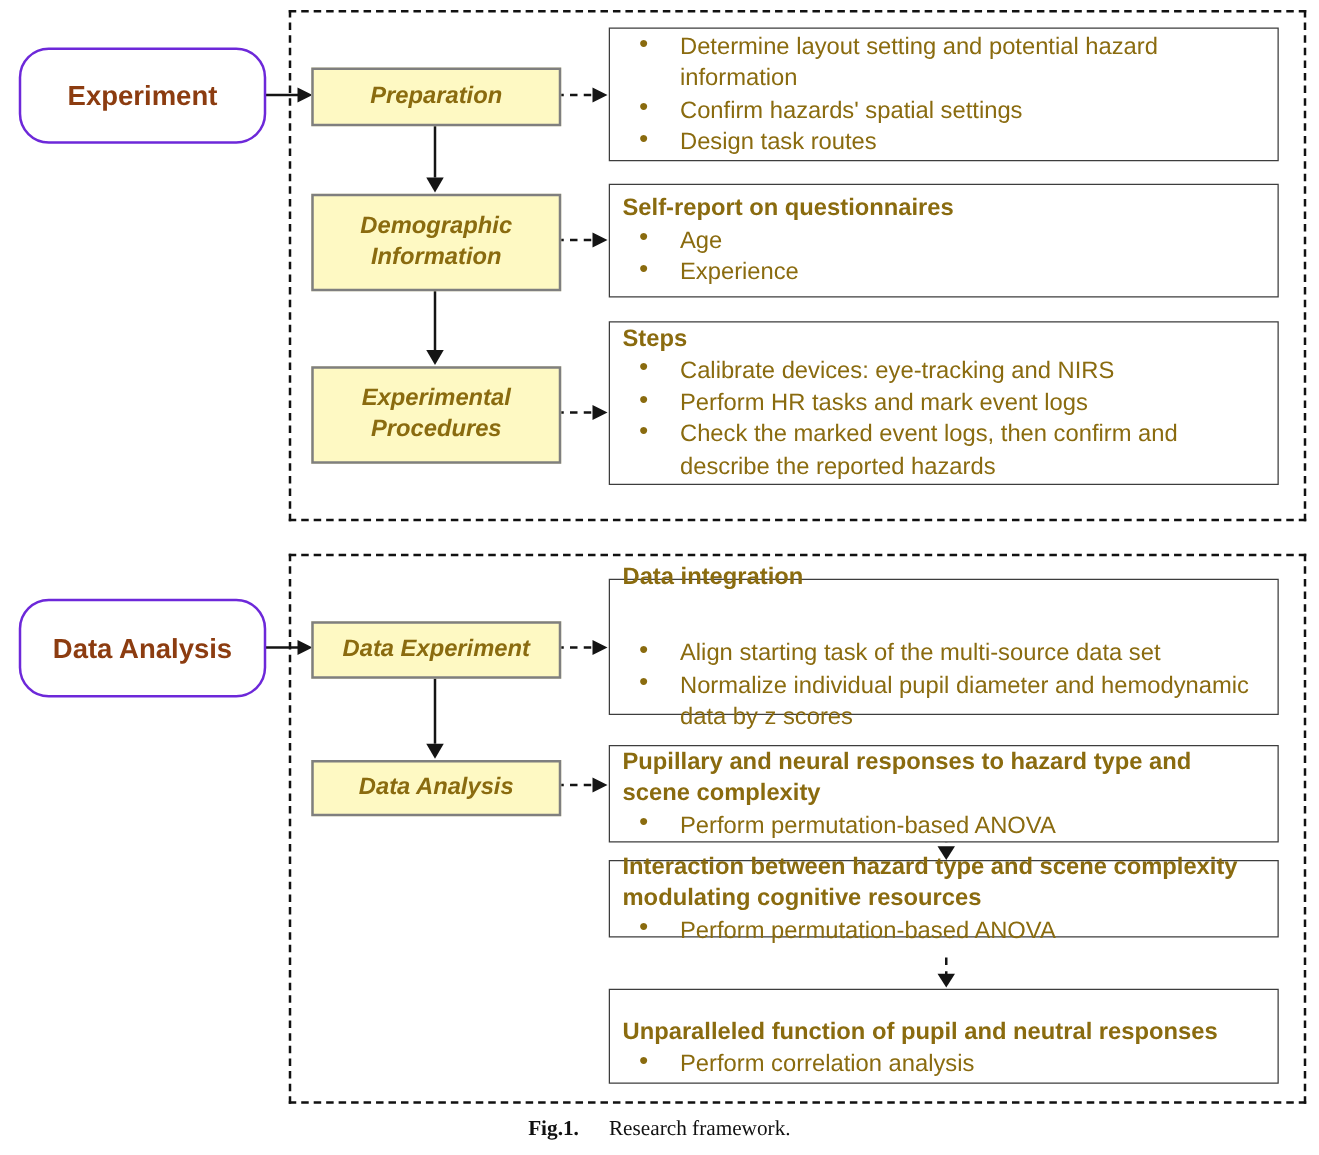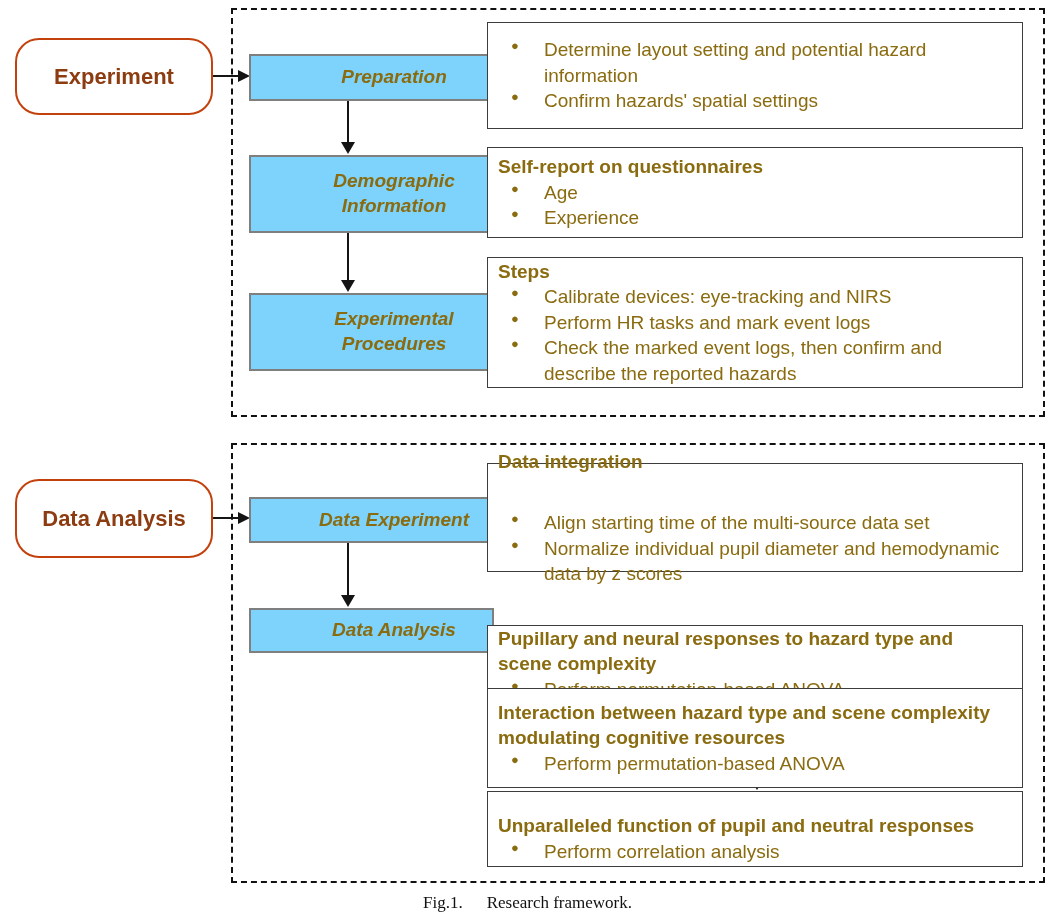--- a/index.html
+++ b/index.html
@@ -20,47 +20,46 @@
   .dashed-frame {
     position: absolute;
     border: 2px dashed #111111;
     background: transparent;
   }
   .frame-top    { left: 231px; top: 8px;   width: 810px; height: 405px; }
   .frame-bottom { left: 231px; top: 443px; width: 810px; height: 436px; }
 
   .rounded-stage {
     position: absolute;
-    border: 2px solid #c2410c;
+    border: 2px solid #6d28d9;
     border-radius: 24px;
     background: #ffffff;
     display: flex;
     align-items: center;
     justify-content: center;
     font-weight: bold;
     font-size: 22px;
     color: var(--brown, #8c3c10);
   }
   .stage-experiment    { left: 15px; top: 38px;  width: 194px; height: 73px; }
   .stage-data-analysis { left: 15px; top: 479px; width: 194px; height: 75px; }
 
   .step-box {
     position: absolute;
     border: 2px solid var(--stage_border, #7f7f7f);
-    background: #7dd3fc;
+    background: #fef9c3;
     display: flex;
     align-items: center;
     justify-content: center;
     text-align: center;
     font-weight: bold;
     font-style: italic;
     font-size: 19px;
     line-height: 1.3;
     color: var(--olive, #8a6b0f);
-    padding-left: 45px;
   }
   .step-preparation   { left: 249px; top: 54px;  width: 196px; height: 43px; }
   .step-demographic   { left: 249px; top: 155px; width: 196px; height: 74px; }
   .step-experimental  { left: 249px; top: 293px; width: 196px; height: 74px; }
   .step-data-prep     { left: 249px; top: 497px; width: 196px; height: 42px; }
   .step-data-analysis { left: 249px; top: 608px; width: 196px; height: 41px; }
 
   .detail-box {
     position: absolute;
     border: 1.5px solid #3d3d3d;
@@ -71,22 +70,22 @@
     line-height: 1.34;
     padding: 2px 10px;
     display: flex;
     flex-direction: column;
     justify-content: center;
   }
   .detail-1 { left: 487px; top: 22px;  width: 536px; height: 107px; }
   .detail-2 { left: 487px; top: 147px; width: 536px; height: 91px; }
   .detail-3 { left: 487px; top: 257px; width: 536px; height: 131px; }
   .detail-4 { left: 487px; top: 463px; width: 536px; height: 109px; gap: 36px; }
-  .detail-5 { left: 487px; top: 625px; width: 536px; height: 78px; }
-  .detail-6 { left: 487px; top: 688px; width: 536px; height: 100px; }
+  .detail-5 { left: 487px; top: 596px; width: 536px; height: 78px; }
+  .detail-6 { left: 487px; top: 688px; width: 536px; height: 62px; }
   .detail-7 { left: 487px; top: 791px; width: 536px; height: 76px; justify-content: flex-end; }
 
   .detail-heading { font-weight: bold; }
   ul.bullets {
     margin: 0; padding: 0;
     list-style: none;
   }
   ul.bullets li {
     position: relative;
     padding-left: 46px;
@@ -102,21 +101,21 @@
 
   .caption {
     position: absolute;
     left: 0; top: 893px;
     width: 1055px;
     text-align: center;
     font-family: "Liberation Serif", serif;
     font-size: 17px;
     color: #111111;
   }
-  .caption .fig-label { font-weight: normal; margin-right: 24px; }
+  .caption .fig-label { font-weight: bold; margin-right: 24px; }
 
   .arrow-line  { stroke: #141414; stroke-width: 2; fill: none; }
   .arrow-dash  { stroke: #141414; stroke-width: 2; fill: none; stroke-dasharray: 6 5; }
   .arrow-head  { fill: #141414; stroke: none; }
 </style>
 </head>
 <body>
 
 <div class="canvas">
 
@@ -188,20 +187,21 @@
     <span>Experimental Procedures</span>
   </div>
   <div class="step-box step-demographic">
     <span>Demographic Information</span>
   </div>
 
   <div class="detail-box detail-1">
     <ul class="bullets">
       <li>Determine layout setting and potential hazard information</li>
       <li>Confirm hazards' spatial settings</li>
+      <li>Design task routes</li>
     </ul>
   </div>
 
   <div class="detail-box detail-3">
     <div class="detail-heading">Steps</div>
     <ul class="bullets">
       <li>Calibrate devices: eye-tracking and NIRS</li>
       <li>Perform HR tasks and mark event logs</li>
       <li>Check the marked event logs, then confirm and describe the reported hazards</li>
     </ul>
@@ -218,21 +218,21 @@
   <div class="step-box step-data-prep">
     <span>Data Experiment</span>
   </div>
   <div class="step-box step-data-analysis">
     <span>Data Analysis</span>
   </div>
 
   <div class="detail-box detail-4">
     <div class="detail-heading">Data integration</div>
     <ul class="bullets">
-      <li>Align starting time of the multi-source data set</li>
+      <li>Align starting task of the multi-source data set</li>
       <li>Normalize individual pupil diameter and hemodynamic data by z scores</li>
     </ul>
   </div>
 
   <div class="detail-box detail-5">
     <div class="detail-heading">Pupillary and neural responses to hazard type and scene complexity</div>
     <ul class="bullets">
       <li>Perform permutation-based ANOVA</li>
     </ul>
   </div>

